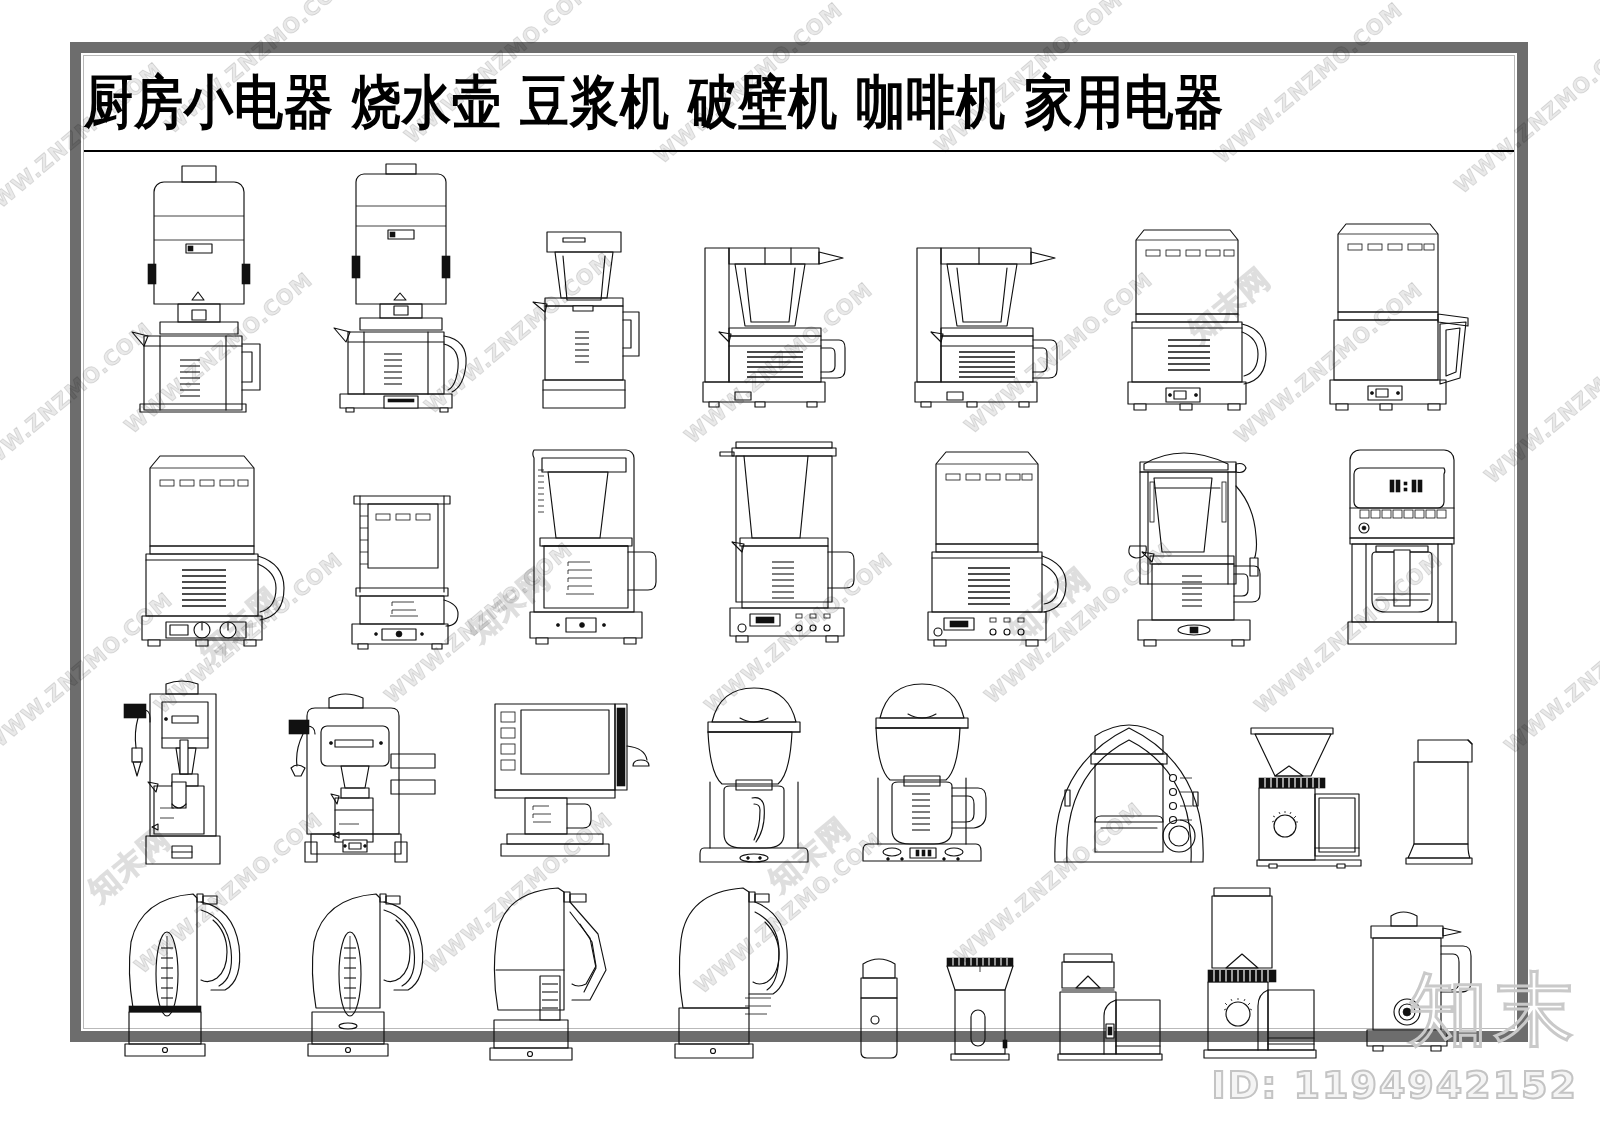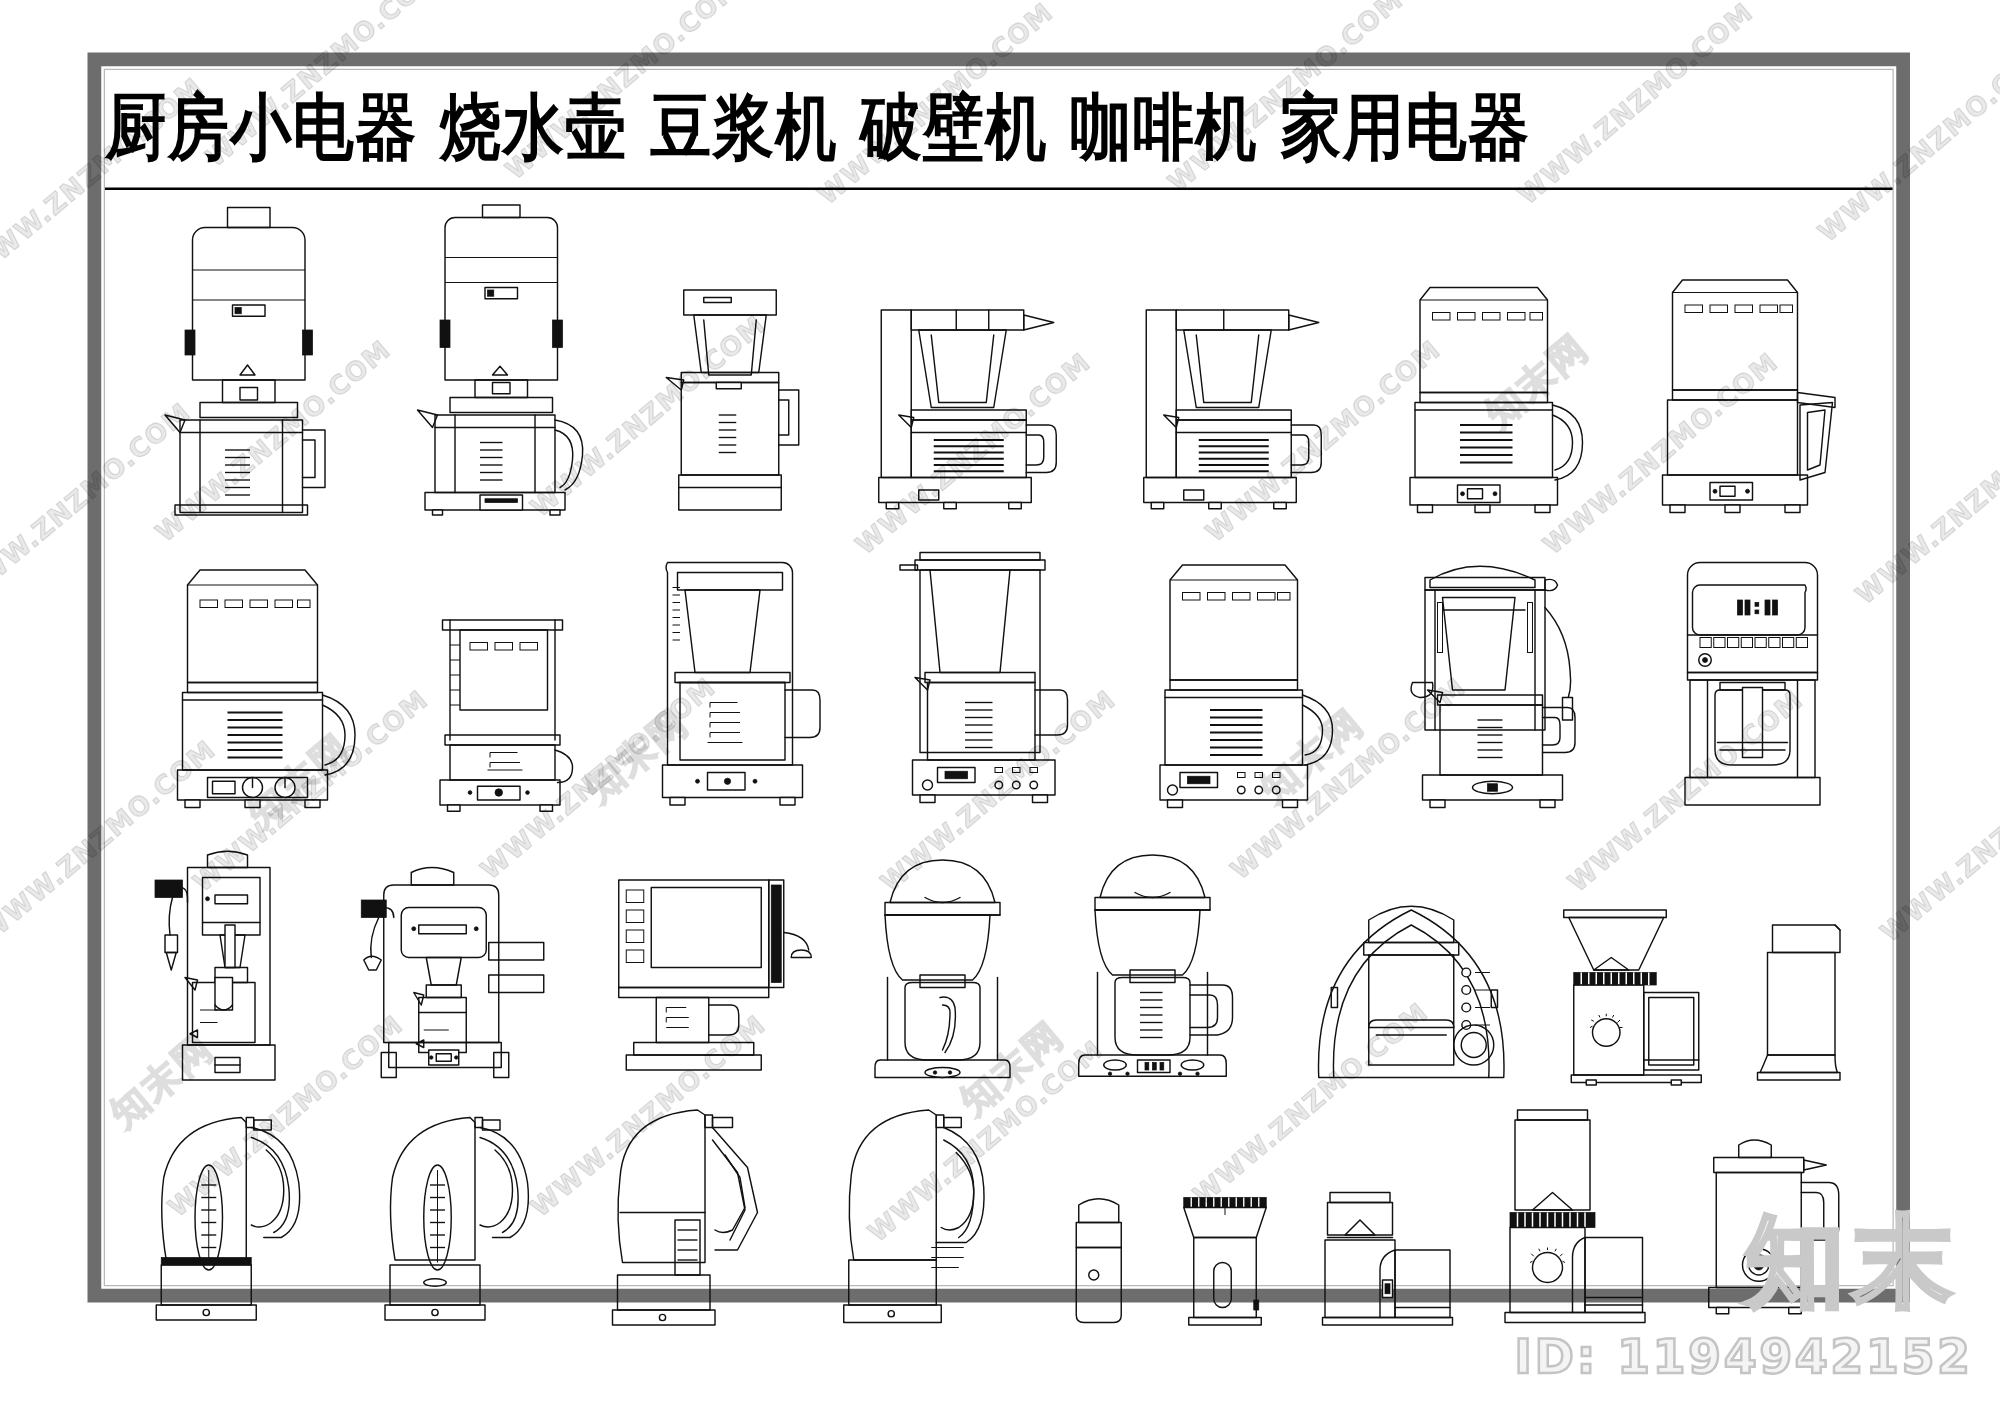--- a/index.html
+++ b/index.html
@@ -86,23 +86,23 @@
     font-size:30px;
     color:rgba(0,0,0,0.0);
     -webkit-text-stroke:1.4px rgba(0,0,0,0.13);
     white-space:nowrap;
     transform-origin:left top;
     transform:rotate(-40deg);
     letter-spacing:2px;
   }
   
   #brand-logo{
-    position:absolute;right:32px;bottom:60px;
+    position:absolute;right:20px;bottom:60px;
     font-family:"DejaVu Sans","Liberation Sans",sans-serif;
-    font-weight:bold;font-size:80px;letter-spacing:6px;
+    font-weight:normal;font-size:80px;letter-spacing:6px;
     color:rgba(255,255,255,0);
     -webkit-text-stroke:3px #c9c9c9;
     z-index:10;
   }
   #brand-id{
     position:absolute;right:22px;bottom:18px;
     font-family:"DejaVu Sans","Liberation Sans",sans-serif;
     font-weight:bold;font-size:38px;letter-spacing:2px;
     color:rgba(255,255,255,0);
     -webkit-text-stroke:2px #c4c4c4;

